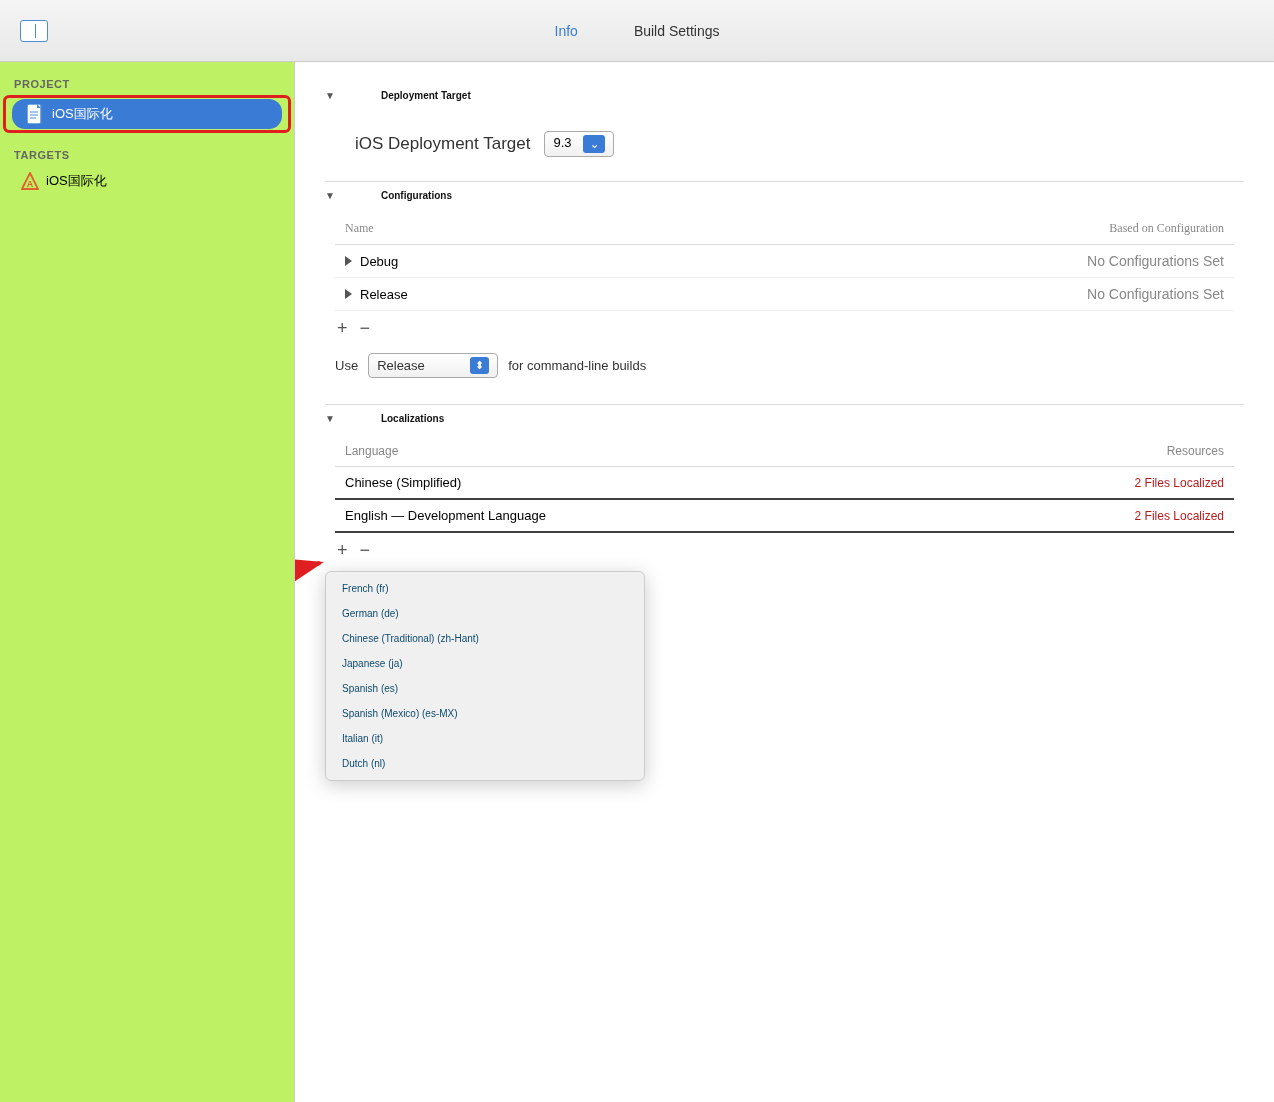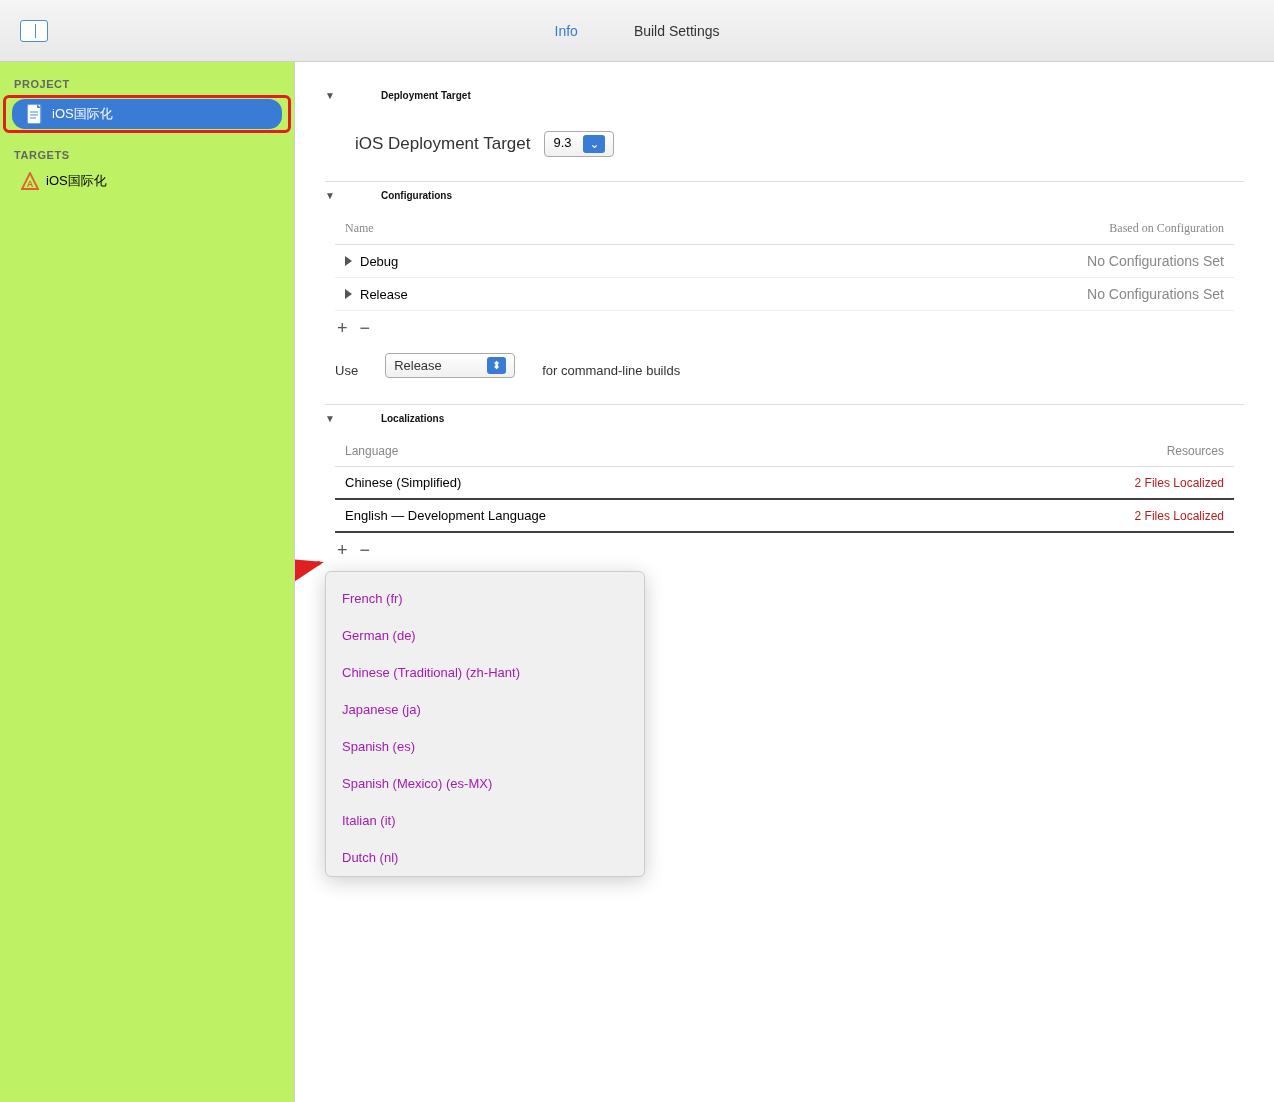--- a/index.html
+++ b/index.html
@@ -213,21 +213,21 @@
     .pm-btn {
       font-size: 18px;
       color: #555;
       cursor: pointer;
       line-height: 1;
       padding: 0 2px;
     }
 
     
     .use-row {
-      display: flex; align-items: flex-end; gap: 27px;
+      display: flex; align-items: center; gap: 10px;
       padding: 8px 10px 16px;
       font-size: 13px; color: #333;
     }
     .use-select {
       border: 1px solid #aaa;
       border-radius: 4px;
       background: linear-gradient(to bottom, #fff, #f0f0f0);
       padding: 3px 8px;
       font-size: 13px;
       min-width: 130px;
@@ -271,24 +271,23 @@
       background: #f0f0f0;
       border: 1px solid #ccc;
       border-radius: 6px;
       box-shadow: 0 4px 20px rgba(0,0,0,0.2);
       padding: 4px 0;
       z-index: 100;
       min-width: 320px;
     }
     .dropdown-item {
       padding: 7px 16px;
-      font-size: 13px;
-      color: #a21caf;
-      cursor: pointer;
-      margin-top: 8px;
+      font-size: 10px;
+      color: #0c4a6e;
+      cursor: pointer;
     }
 
     
     .section-block { margin-bottom: 10px; }
     .section-inner { padding: 0 10px; }
   </style>
 </head>
 <body>
 
 <div class="toolbar">

